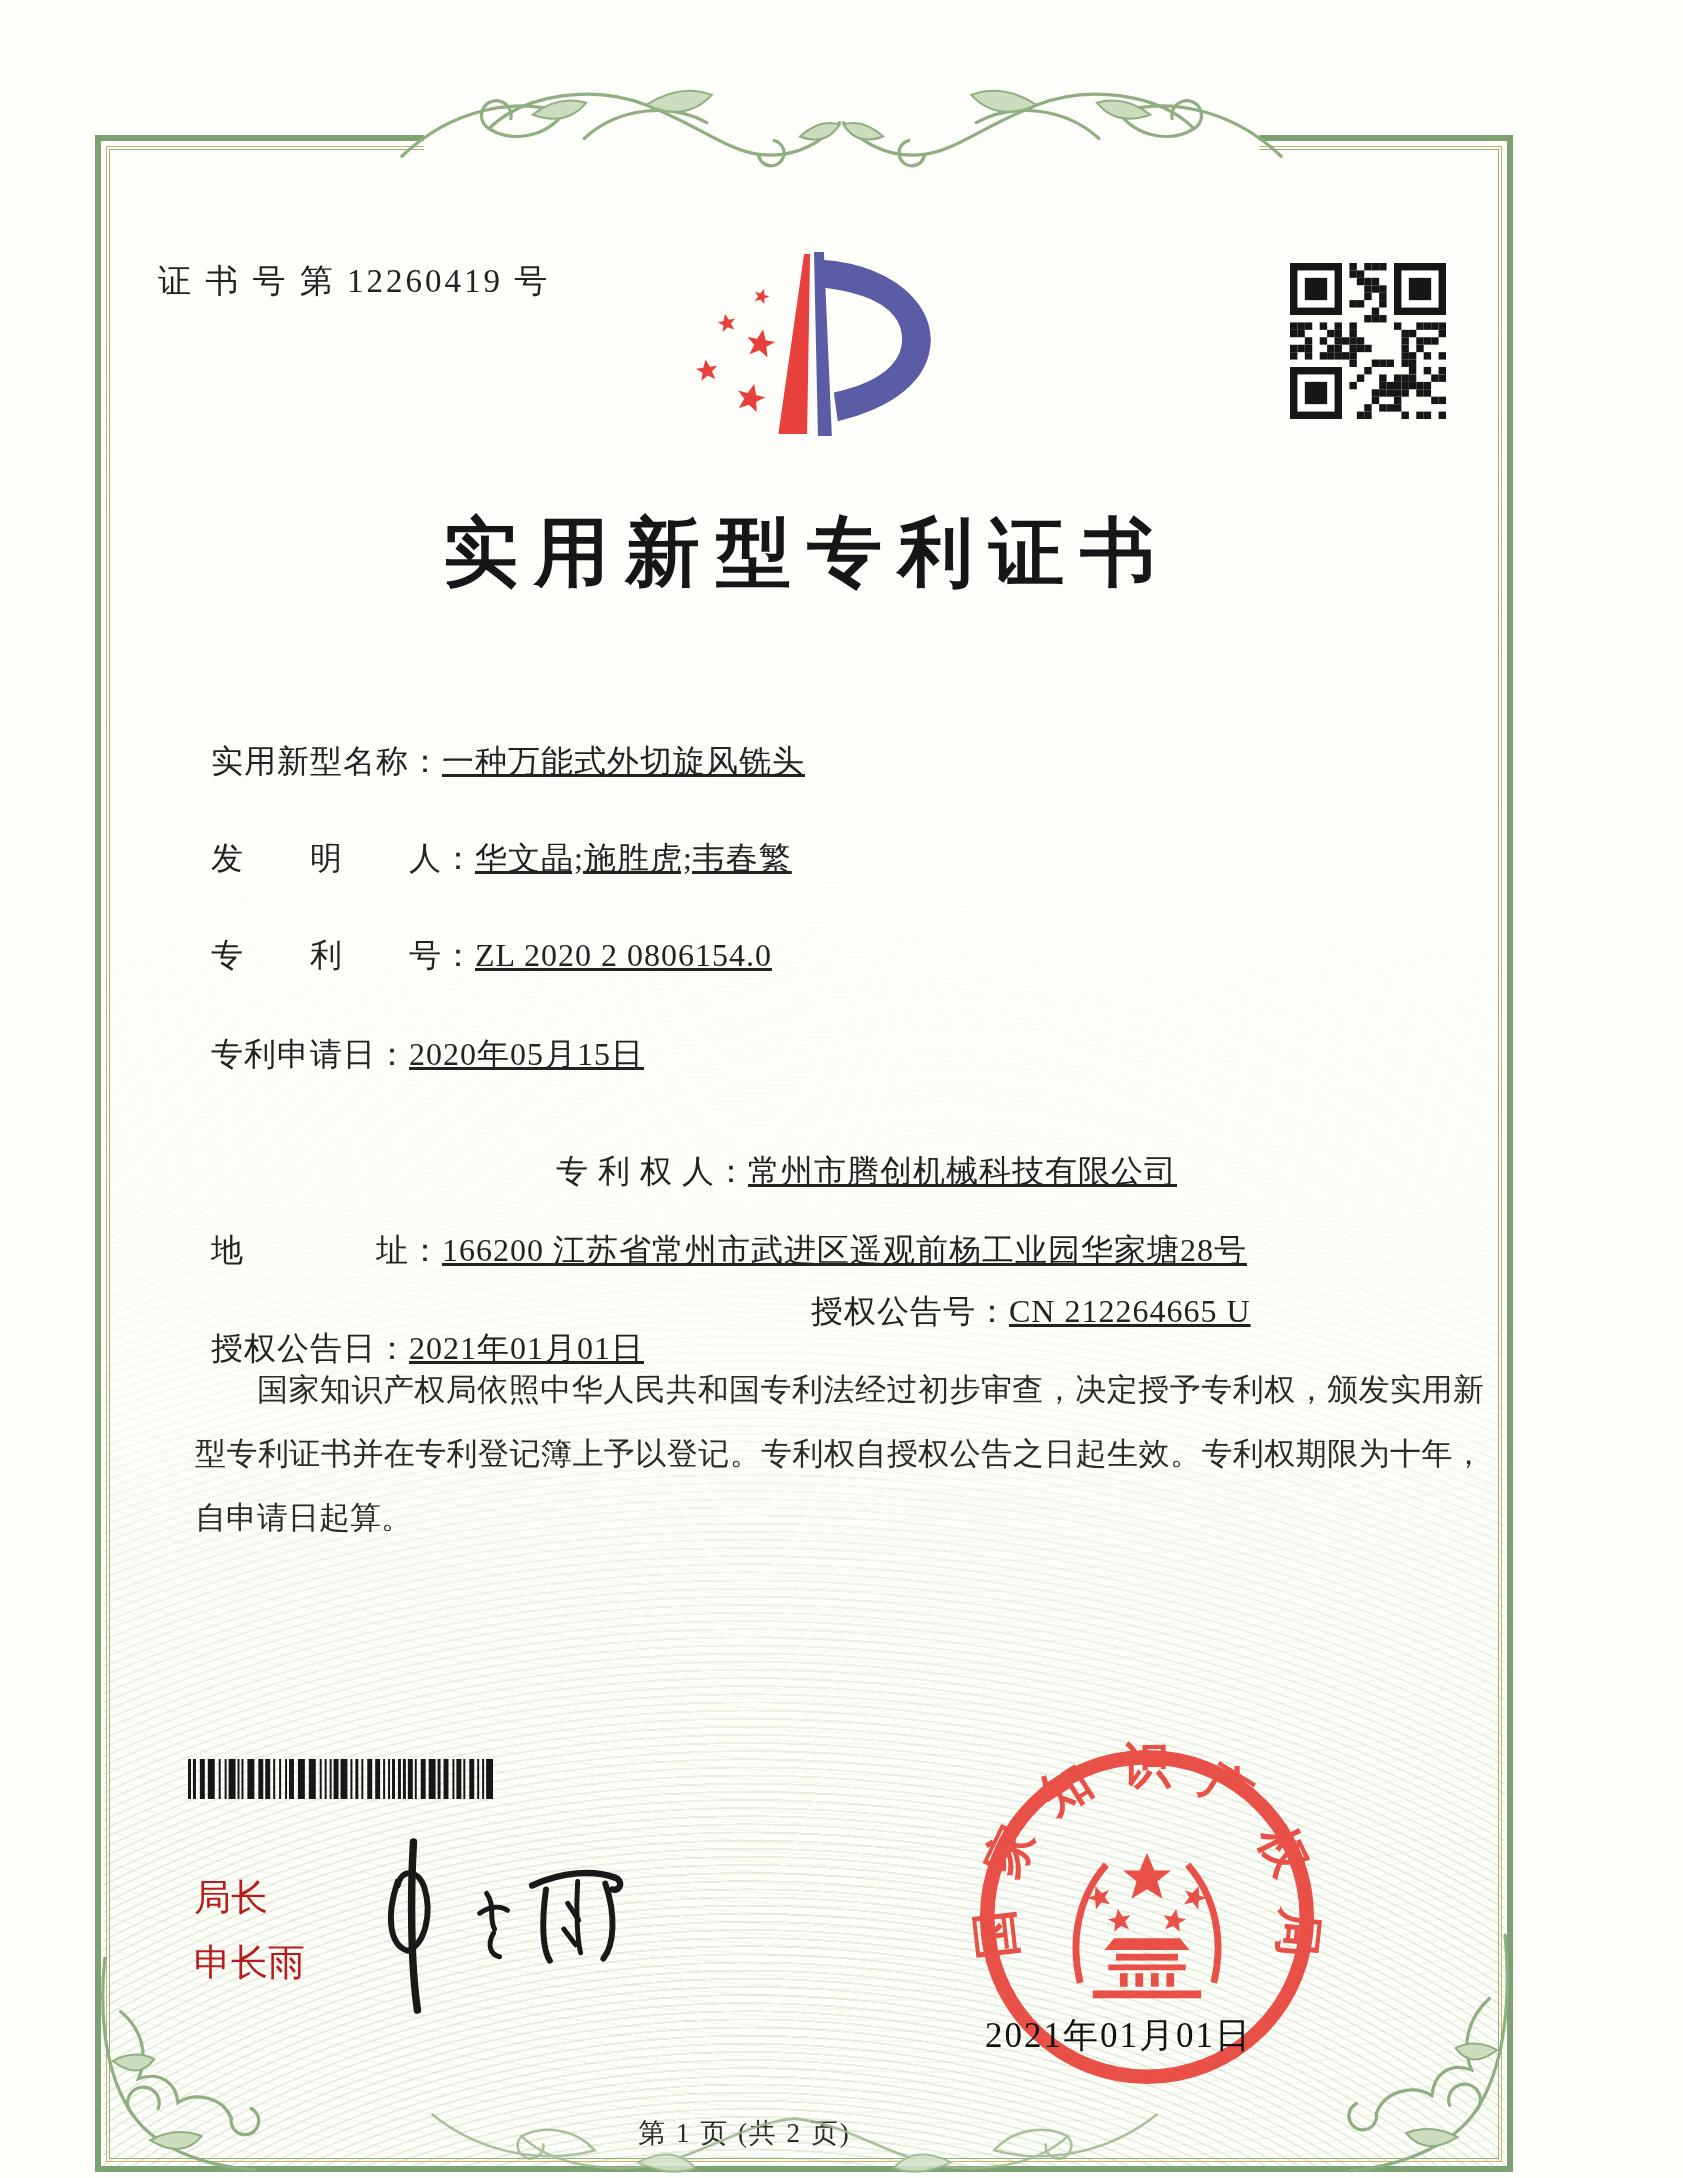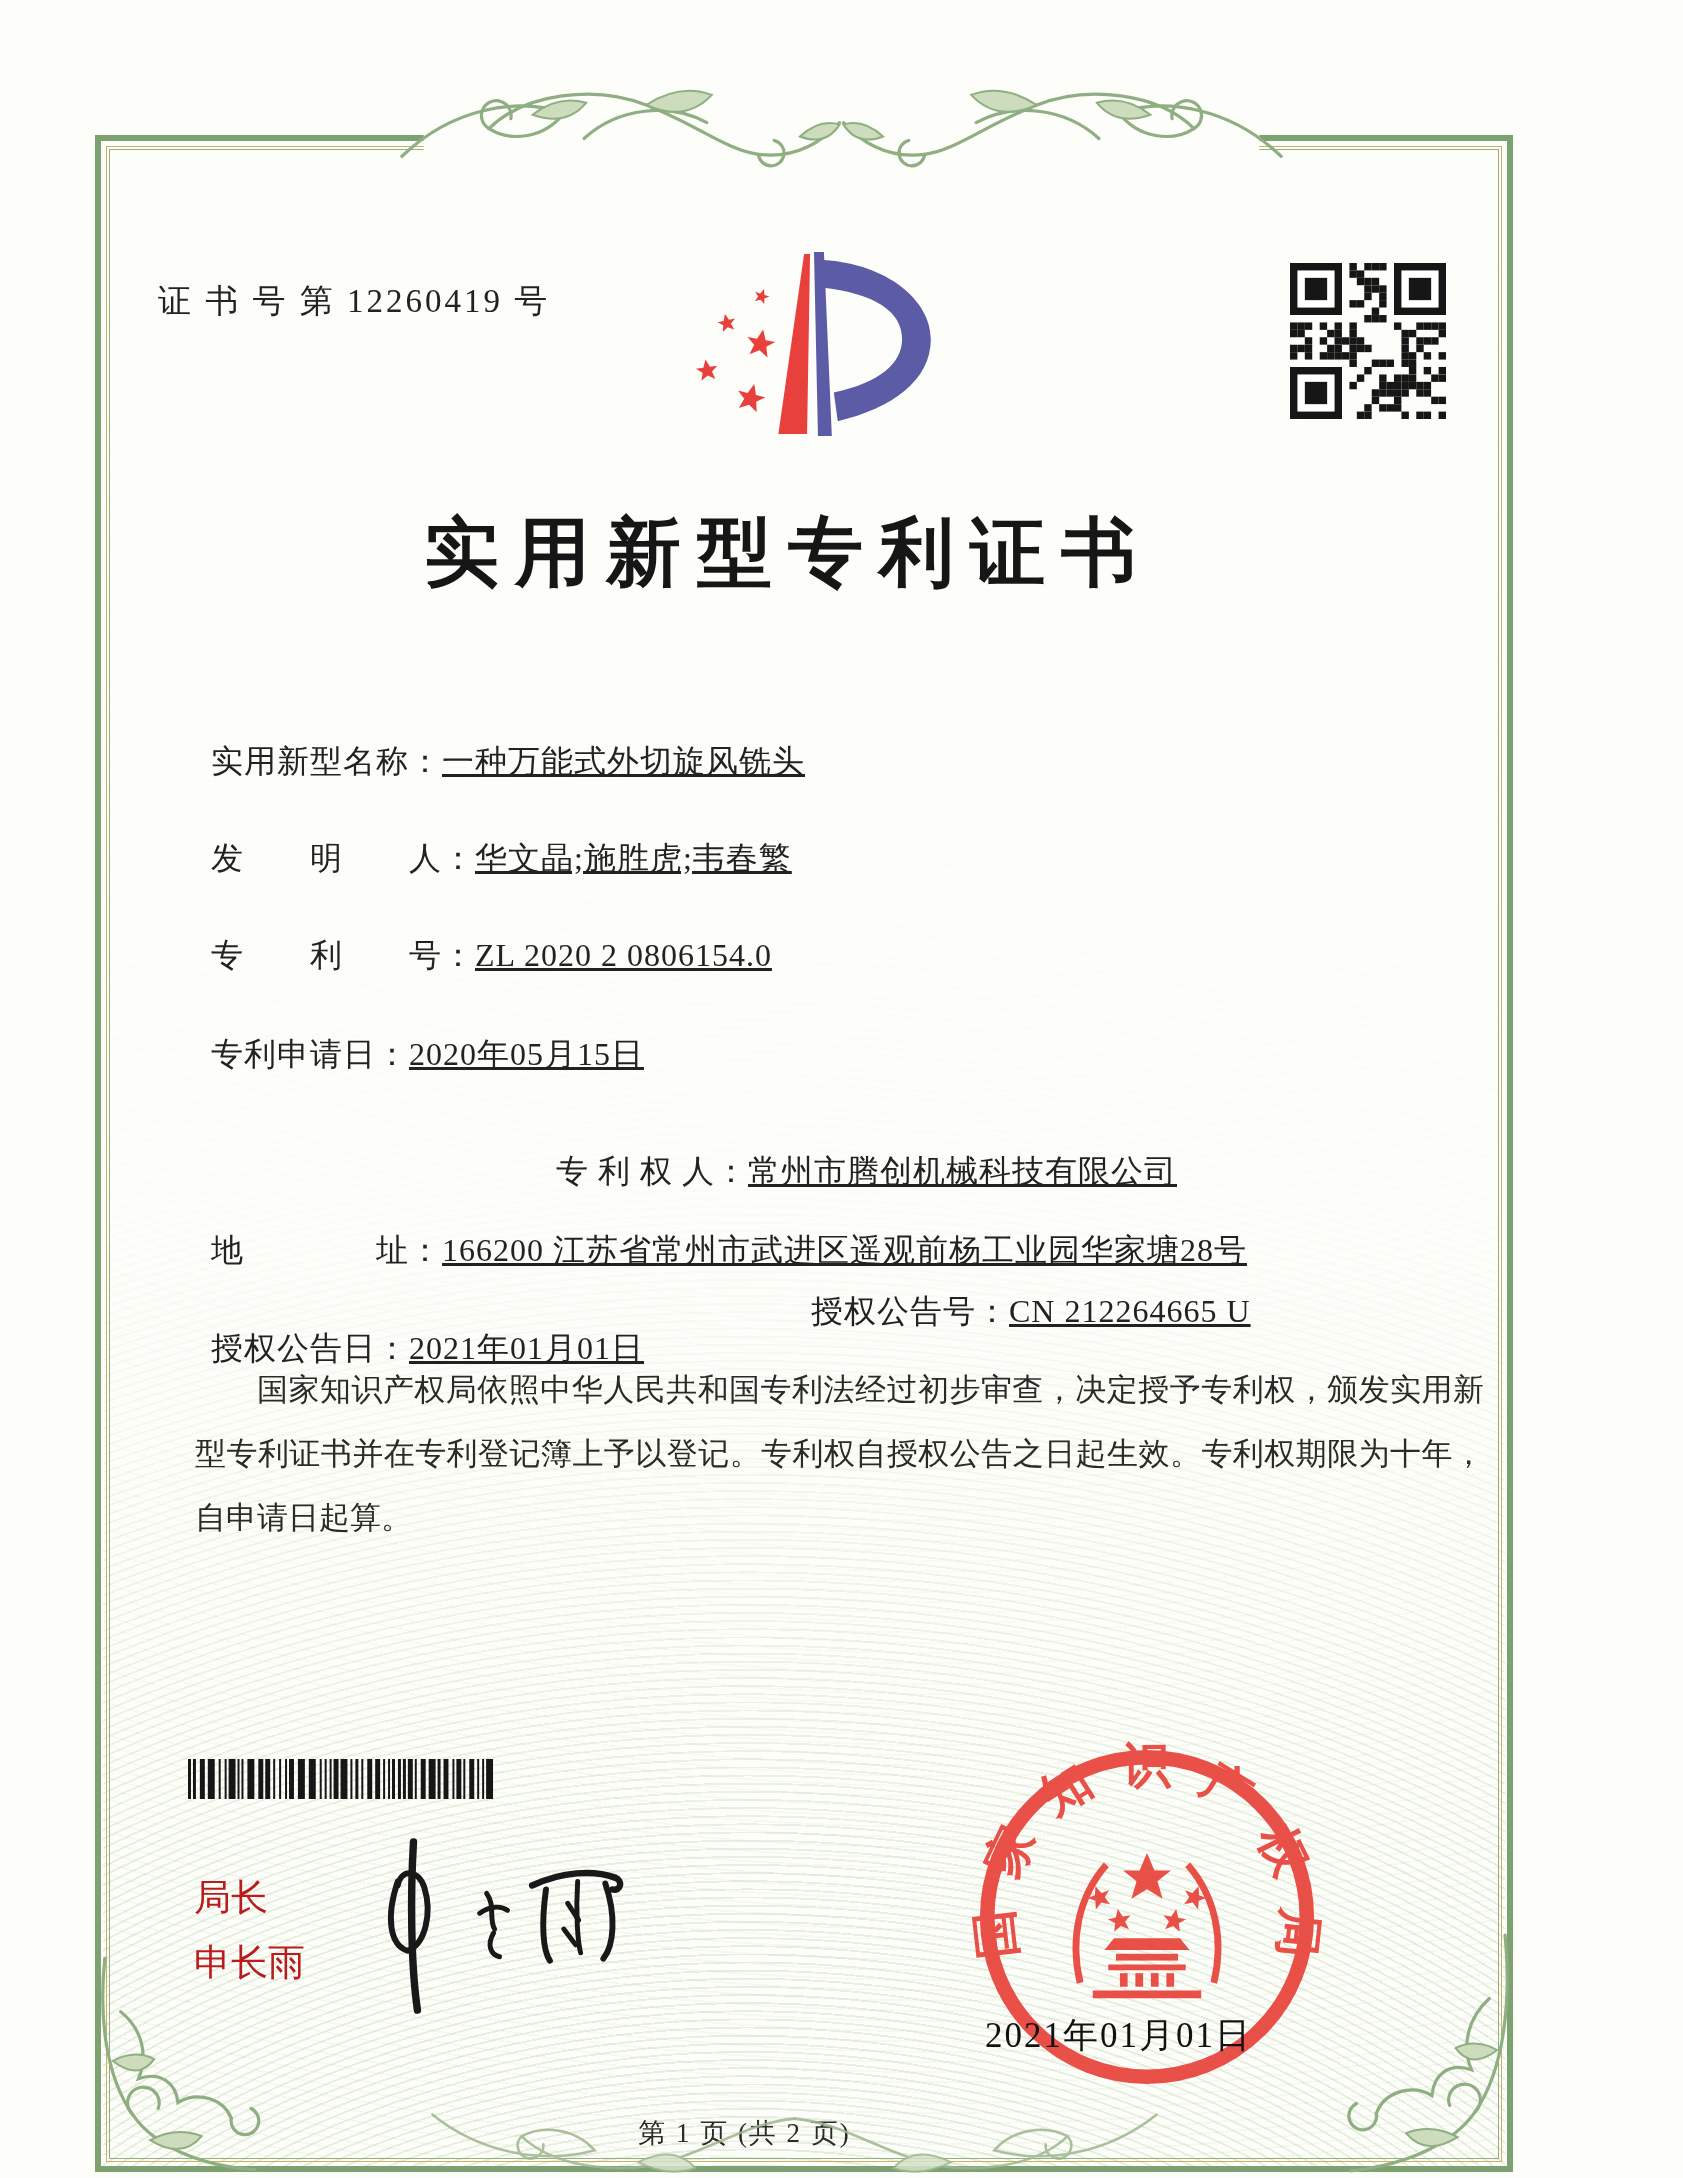--- a/index.html
+++ b/index.html
@@ -25,25 +25,26 @@
   }
   
   .waves{
     left:103px;top:143px;width:1402px;height:2026px;
     background-image:
       linear-gradient(180deg, rgba(253,253,249,1) 0%, rgba(253,253,249,.92) 52%, rgba(253,253,249,.35) 72%, rgba(253,253,249,0) 86%),
       repeating-radial-gradient(120% 75% at 46% 138%, rgba(151,190,130,.22) 0 2px, rgba(255,255,255,0) 2px 9px),
       repeating-radial-gradient(140% 90% at 60% -40%, rgba(151,190,130,.07) 0 2px, rgba(255,255,255,0) 2px 11px);
   }
   
-  .cert-no{left:158px;top:259px;font-size:33px;letter-spacing:3px;white-space:pre;margin-top:20px;}
+  .cert-no{left:158px;top:259px;font-size:33px;letter-spacing:3px;white-space:pre;}
   .title{
     left:0;top:503px;width:1576px;text-align:center;
     font-size:75px;font-weight:bold;letter-spacing:16px;color:#161616;
     font-family:"Liberation Serif","DejaVu Serif",serif;
+    padding-left:19px;
   }
   .field{left:195px;font-size:32px;white-space:pre;width:1327px;}
   .field .lab{letter-spacing:1px;font-family:Liberation Serif, serif;}
   .field .val{letter-spacing:1px;text-decoration:underline;}
   .f0{top:703px;} .f1{top:800px;} .f2{top:897px;} .f3{top:996px;}
   .f4{top:1113px;text-align:center;} .f5{top:1192px;} .f6{top:1290px;}
   .pair2{position:absolute;left:616px;top:0;white-space:pre;}
   .body-text{
     left:195px;top:1358px;width:1289px;font-size:31px;line-height:64px;
     text-align:justify;color:#2c2a26;

